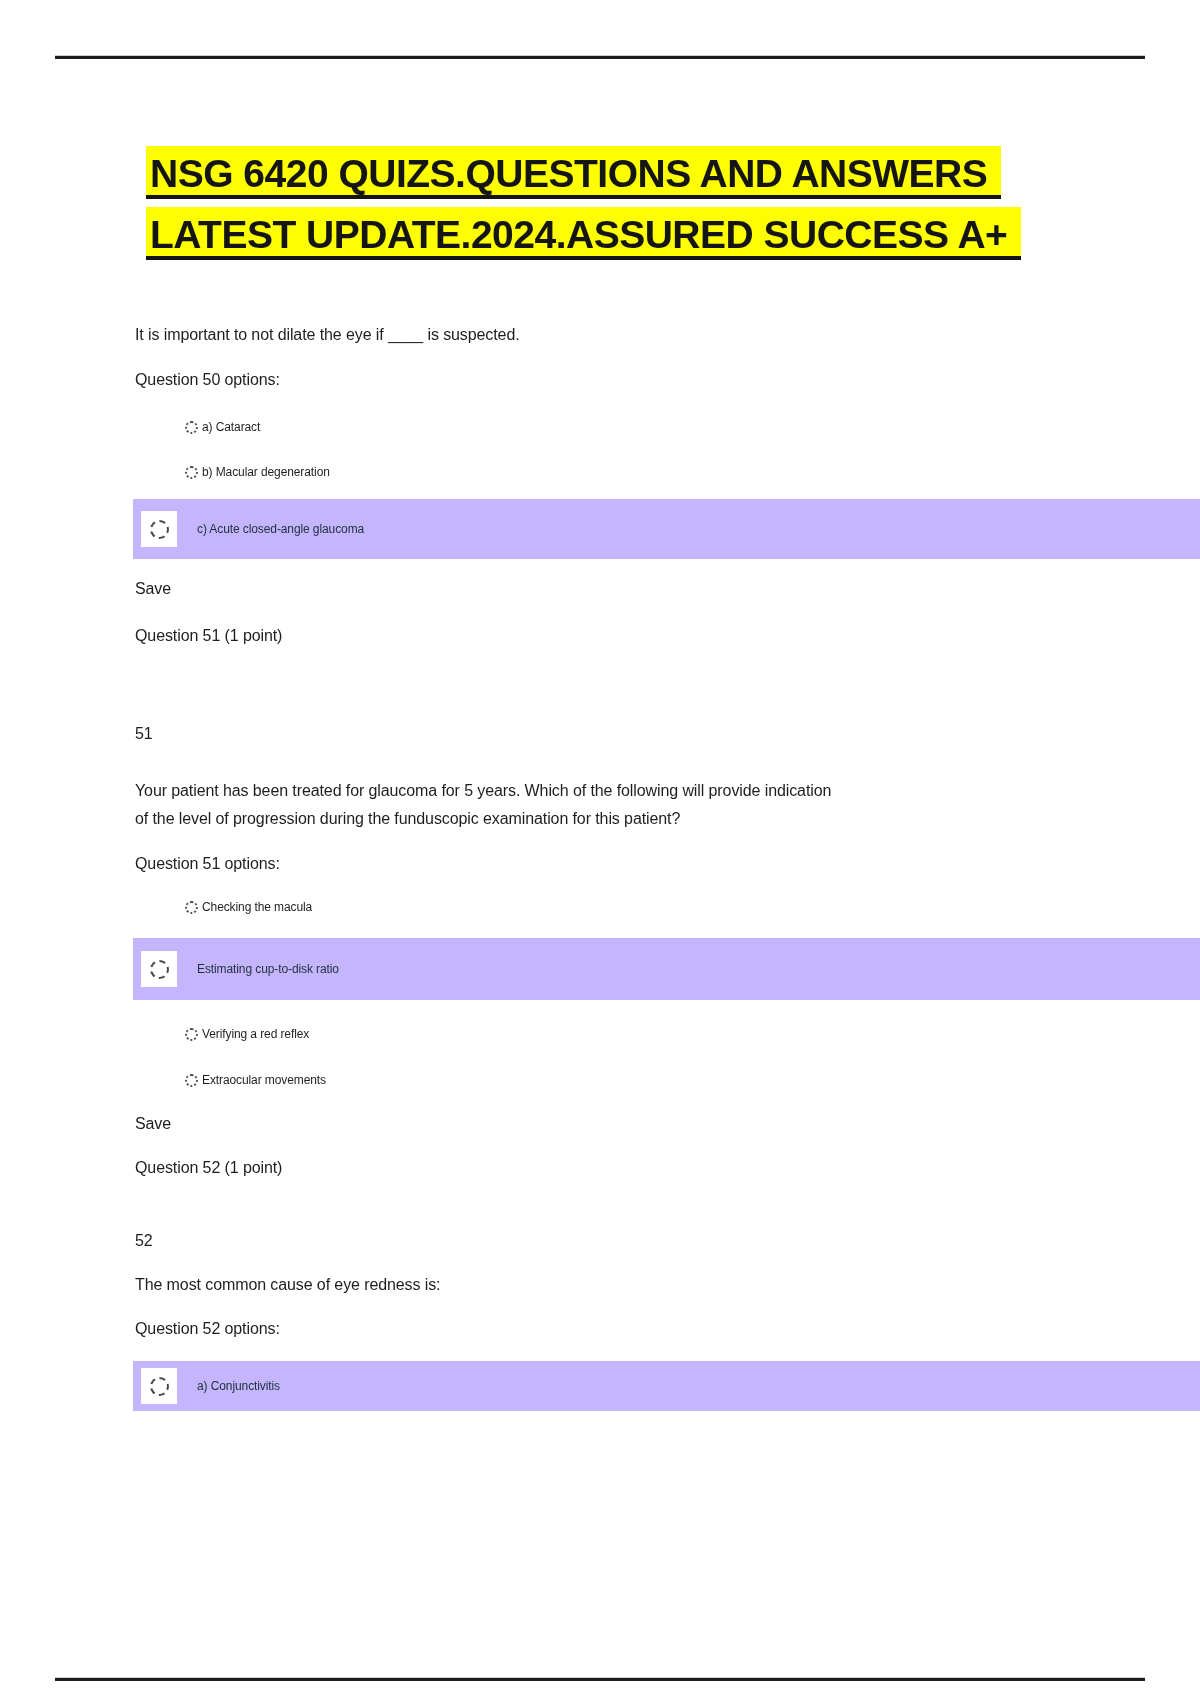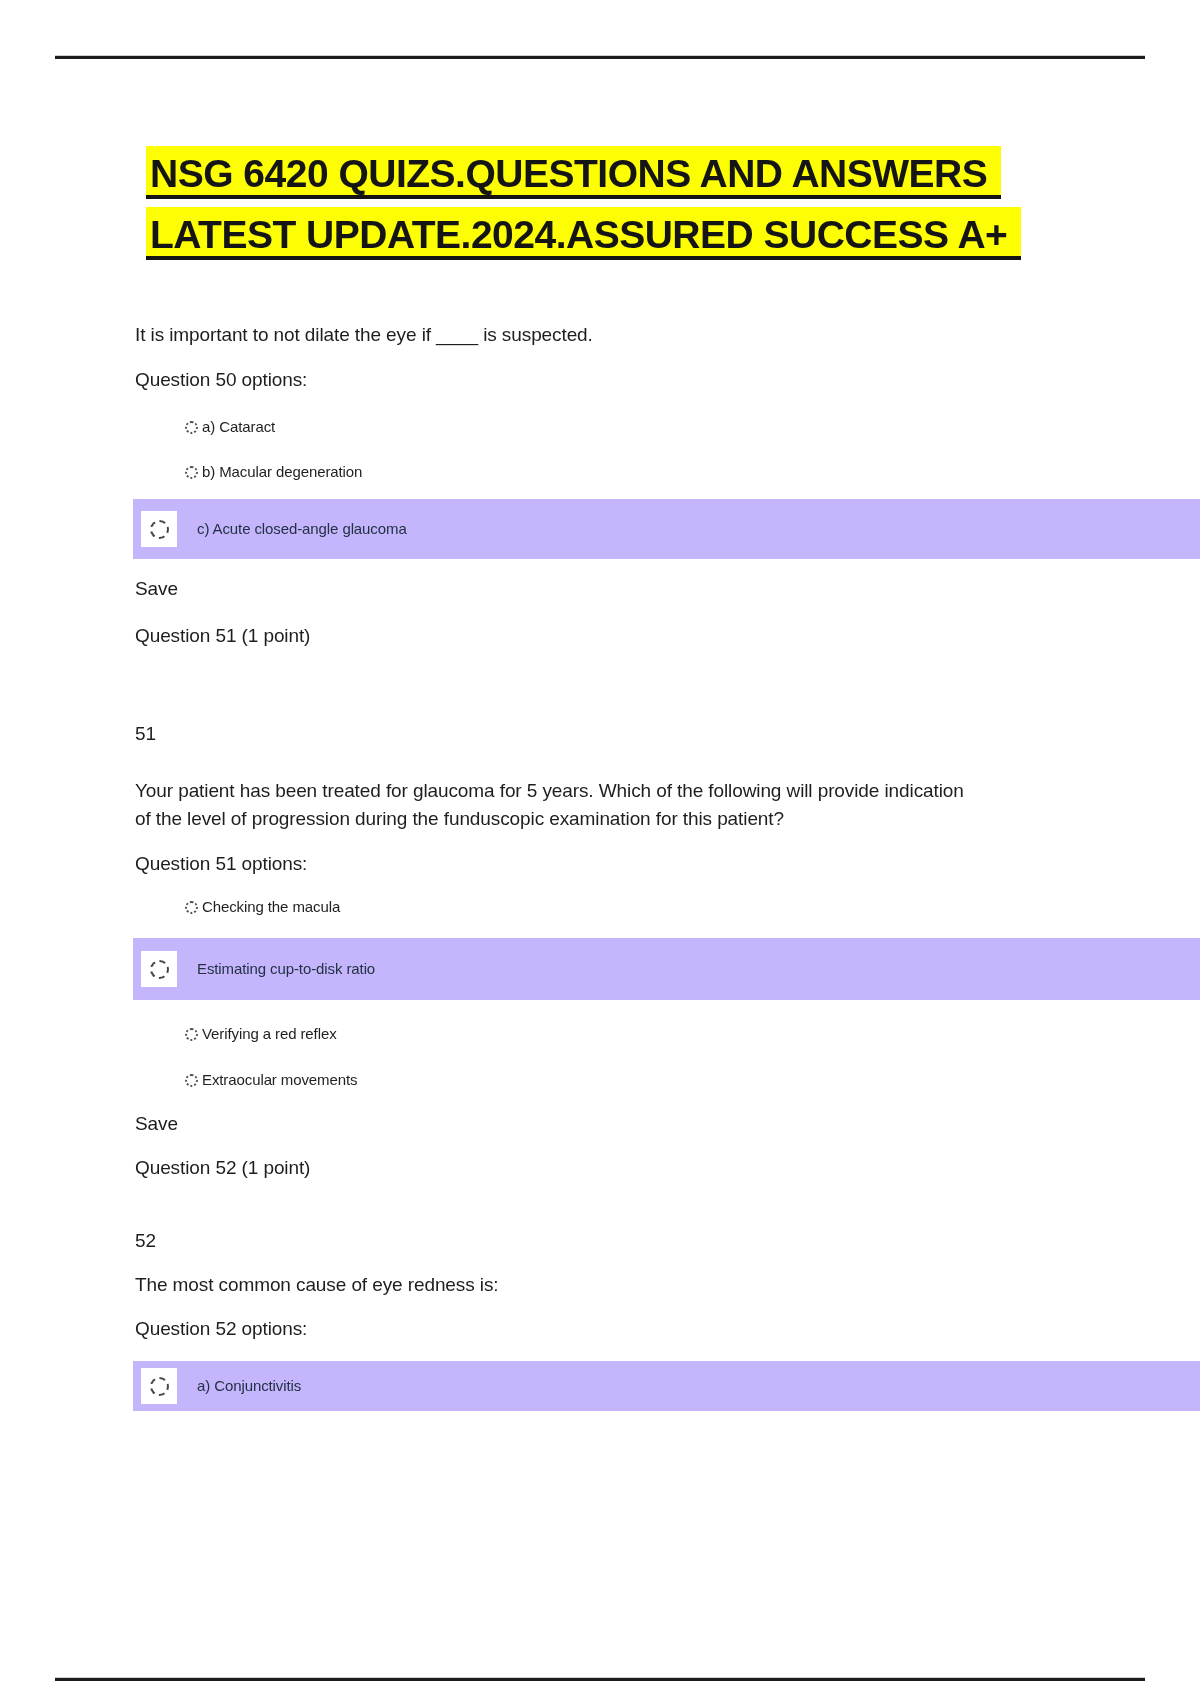--- a/index.html
+++ b/index.html
@@ -40,32 +40,32 @@
     color: #151515;
   }
   .hl-row { margin: 0 0 8px 0; }
   .hl {
     display: inline-block;
     background: #fdfd04;
     padding: 6px 14px 0px 4px;
     border-bottom: 4px solid #141414;
   }
 
-  p { margin: 0; font-size: 19px; line-height: 26px; letter-spacing: -0.1px; }
+  p { margin: 0; font-size: 16px; line-height: 26px; letter-spacing: -0.1px; }
   .prompt { color: #1e1e1e; white-space: pre-line; }
   .prompt.multi { line-height: 28px; }
   .opts-label { color: #1e1e1e; }
   .qhdr { color: #1e1e1e; }
   .qnum { color: #1e1e1e; }
   .save { color: #1b1b1b; cursor: pointer; }
 
   .opt {
     display: flex;
     align-items: center;
-    font-size: 15px;
+    font-size: 12px;
     line-height: 26px;
     margin-left: 50px;
   }
   .opt-text { letter-spacing: -0.1px; }
 
   .radio {
     display: inline-block;
     width: 9px;
     height: 9px;
     border: 2px dotted #4f4f4f;

